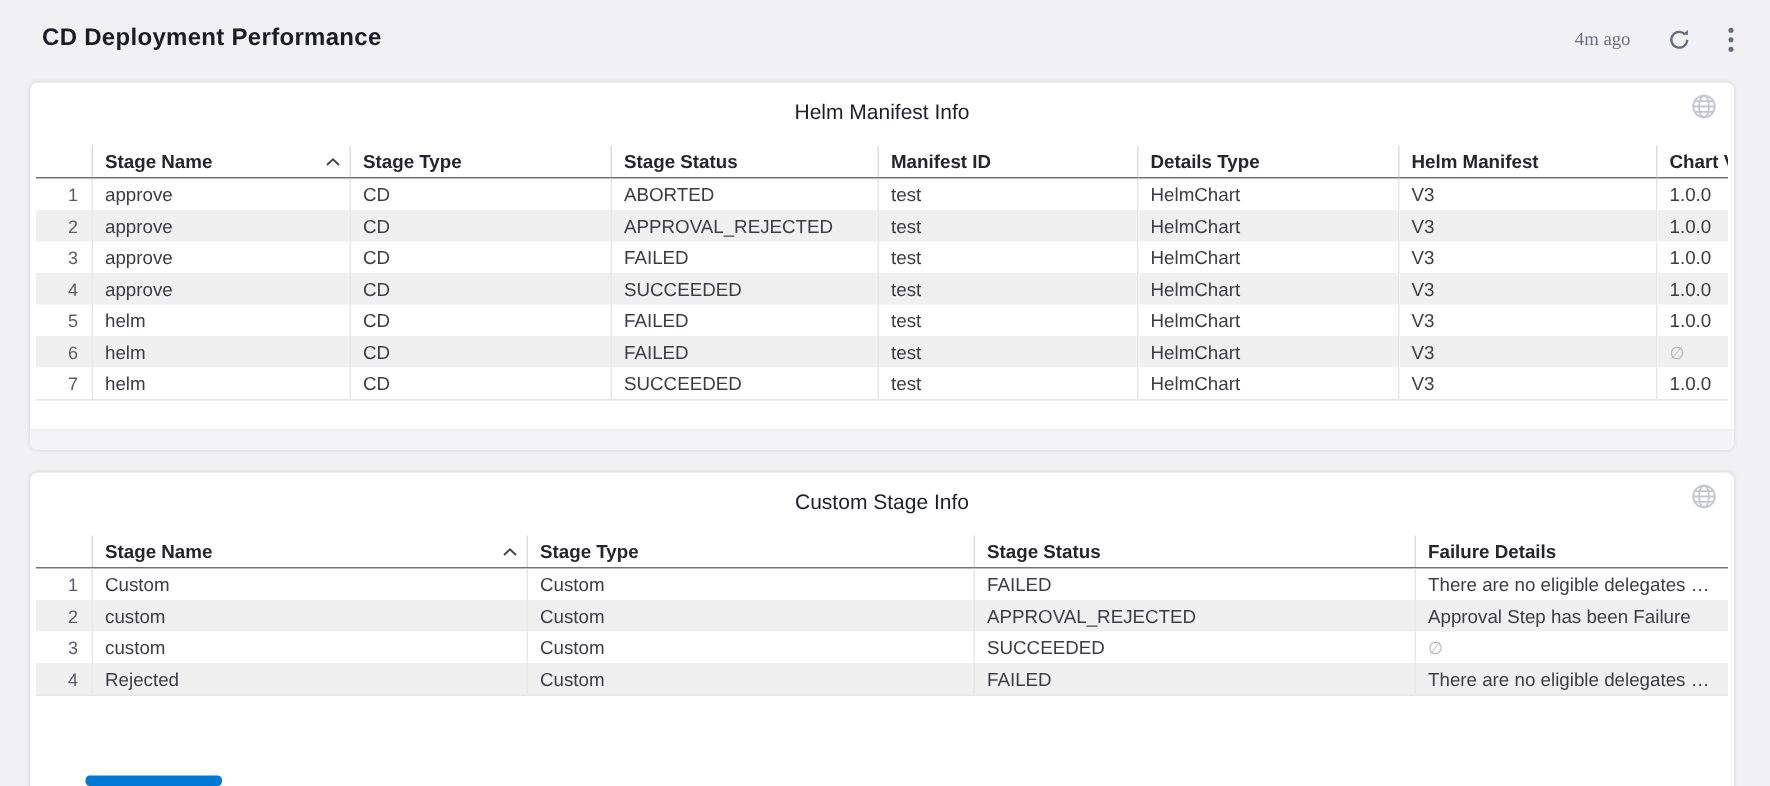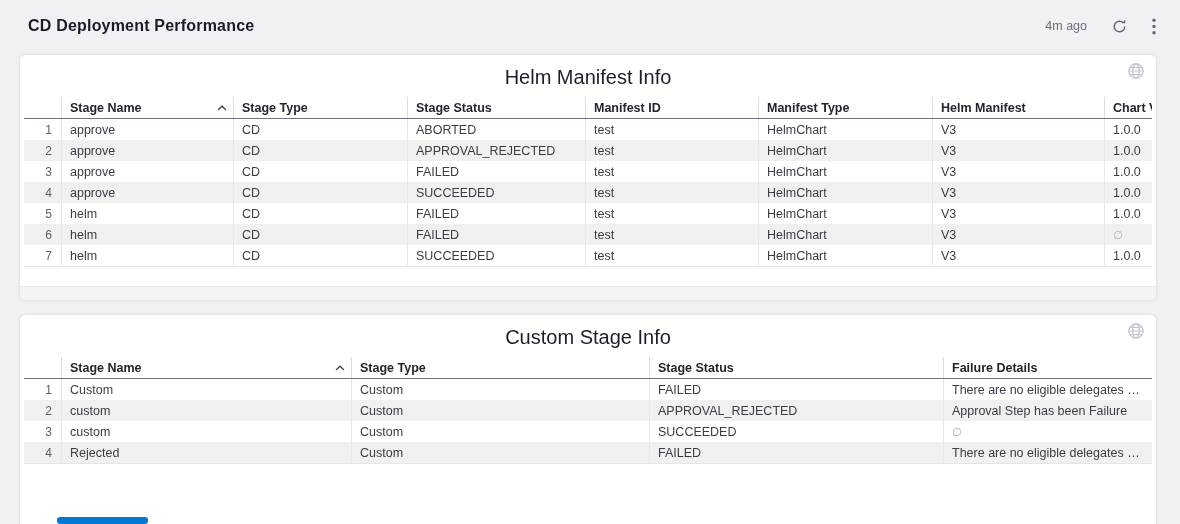--- a/index.html
+++ b/index.html
@@ -5,30 +5,30 @@
   html,body{margin:0;padding:0;}
   body{
     width:1180px;height:524px;position:relative;overflow:hidden;
     background:#f1f1f3;
     font-family:"Liberation Sans","DejaVu Sans",sans-serif;
     -webkit-font-smoothing:antialiased;
   }
   
   .topbar{display:flex;align-items:center;justify-content:space-between;padding:9px 24px 0 28px;height:34px;}
   .page-title{margin:0;font-size:16px;font-weight:700;color:#1b1c28;letter-spacing:.2px;}
-  .topbar-right{display:flex;align-items:center;gap:24px;color:#6b6d80;}
+  .topbar-right{display:flex;align-items:center;gap:24px;color:#6b6d80;font-family:Liberation Serif, serif;}
   .refresh-time{font-size:12.5px;color:#6b6d80;}
   .icon-btn{display:inline-flex;align-items:center;justify-content:center;cursor:pointer;color:#666a7c;background:none;border:none;padding:0;}
   
   .card{position:absolute;left:20px;width:1136px;background:#ffffff;border-radius:5px;
         box-shadow:0 0 3px rgba(25,25,40,.14);overflow:hidden;}
   .card-helm{top:55px;height:245px;}
   .card-custom{top:315px;height:239px;}
   .card-head{position:relative;text-align:center;padding-top:11px;height:31px;}
-  .card-title{margin:0;font-size:20px;font-weight:400;color:#1d1e2b;display:inline-block;}
+  .card-title{margin:0;font-size:14px;font-weight:400;color:#1d1e2b;display:inline-block;}
   .globe-btn{position:absolute;right:11px;top:7px;color:#c3c5cf;}
   
   table{border-collapse:collapse;table-layout:fixed;width:1128px;margin:0 0 0 4px;
         font-size:12.5px;color:#3b3c45;}
   th{font-weight:700;color:#24252e;text-align:left;height:21px;padding:0 6px 0 8px;
      border-left:1px solid #dbdbe0;border-bottom:1px solid #6f727c;overflow:hidden;white-space:nowrap;}
   th .th-flex{display:flex;align-items:center;justify-content:space-between;gap:20px;}
   th.idx{border-left:none;border-bottom:1px solid #6f727c;}
   td{height:21px;padding:0 8px;border-left:1px solid #e8e8eb;overflow:hidden;
      white-space:nowrap;text-overflow:ellipsis;}
@@ -108,21 +108,21 @@
               <span class="th-label">Stage Status</span>
             </span>
           </th>
           <th>
             <span class="th-flex">
               <span class="th-label">Manifest ID</span>
             </span>
           </th>
           <th>
             <span class="th-flex">
-              <span class="th-label">Manifest Type</span>
+              <span class="th-label">Details Type</span>
             </span>
           </th>
           <th>
             <span class="th-flex">
               <span class="th-label">Helm Manifest</span>
             </span>
           </th>
           <th>
             <span class="th-flex">
               <span class="th-label">Chart Version</span>

